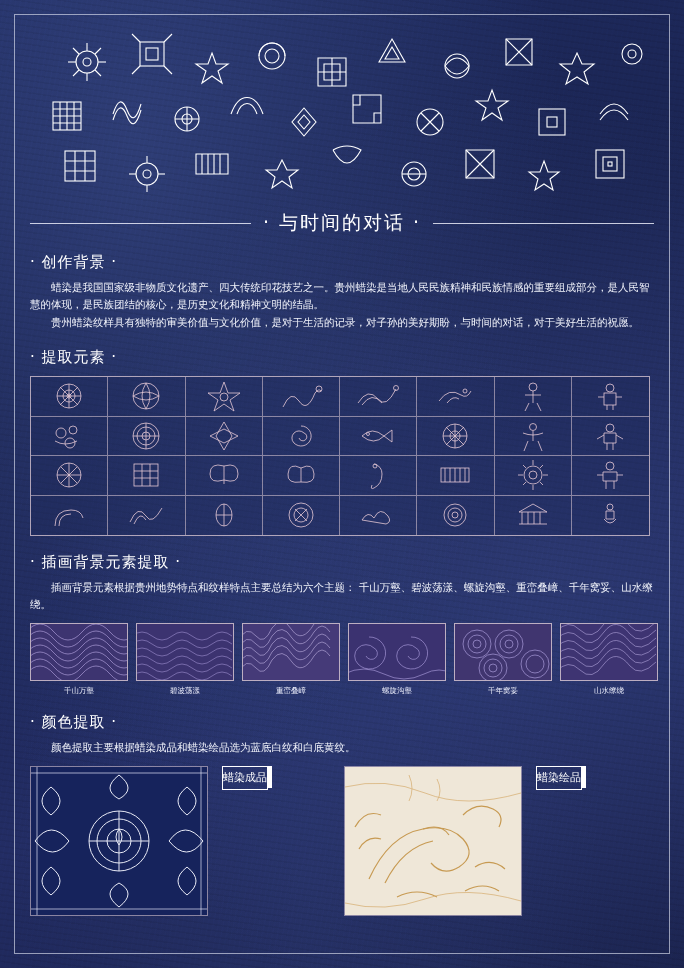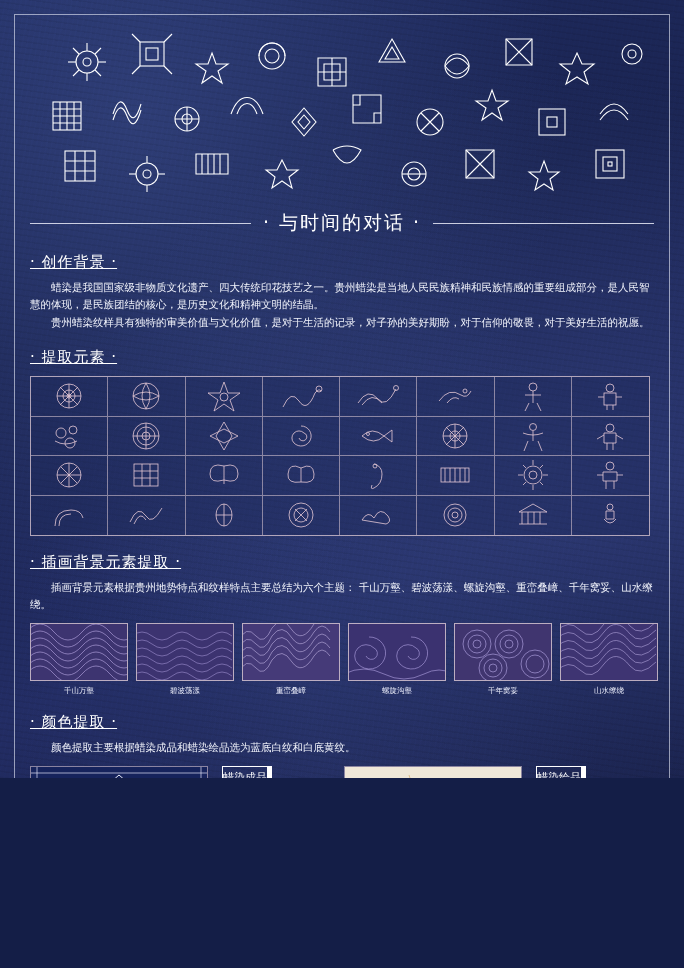--- a/index.html
+++ b/index.html
@@ -12,21 +12,21 @@
     height: 968px;
     overflow: hidden;
     font-family: "Liberation Sans", sans-serif;
     color: #ffffff;
   }
 
   
   .poster {
     position: relative;
     width: 684px;
-    height: 778px;
+    height: 968px;
     background:
       radial-gradient(ellipse at 20% 15%, rgba(60,78,140,0.55) 0%, rgba(24,33,75,0) 55%),
       radial-gradient(ellipse at 80% 60%, rgba(55,70,130,0.45) 0%, rgba(22,31,72,0) 60%),
       radial-gradient(ellipse at 45% 90%, rgba(48,62,120,0.40) 0%, rgba(20,28,66,0) 55%),
       linear-gradient(160deg, #1e2a5e 0%, #1a2452 35%, #222c63 70%, #18204a 100%);
     box-sizing: border-box;
     overflow: hidden;
   }
   .poster:after {
     content: "";
@@ -85,21 +85,20 @@
     white-space: nowrap;
     font-family: "DejaVu Sans", sans-serif;
   }
 
   
   .sec-head {
     margin: 17px 0 4px 0;
     font-size: 15px;
     letter-spacing: 1px;
     font-family: "DejaVu Sans", sans-serif;
-    text-decoration: underline;
   }
 
   .body-text {
     font-size: 10.5px;
     line-height: 1.62;
     text-indent: 2em;
     margin: 7px 0 0 0;
     font-family: "DejaVu Sans", sans-serif;
     color: #f2f4fc;
   }
@@ -339,21 +338,21 @@
     </div>
 
     <div class="title-row">
       <div class="title-rule"></div>
       <div class="title-text">· 与时间的对话 ·</div>
       <div class="title-rule"></div>
     </div>
 
     <div class="sec-head">· 创作背景 ·</div>
     <p class="body-text">蜡染是我国国家级非物质文化遗产、四大传统印花技艺之一。贵州蜡染是当地人民民族精神和民族情感的重要组成部分，是人民智慧的体现，是民族团结的核心，是历史文化和精神文明的结晶。</p>
-    <p class="body-text tight">贵州蜡染纹样具有独特的审美价值与文化价值，是对于生活的记录，对子孙的美好期盼，对于信仰的敬畏，对于美好生活的祝愿。</p>
+    <p class="body-text tight">贵州蜡染纹样具有独特的审美价值与文化价值，是对于生活的记录，对子孙的美好期盼，与时间的对话，对于美好生活的祝愿。</p>
 
     <div class="sec-head">· 提取元素 ·</div>
     <div class="elem-grid">
 
       <div class="elem-cell">
         <svg width="56" height="34" viewBox="0 0 56 34">
             <g stroke="#e6c9d6" fill="none" stroke-width=".8">
               <circle cx="28" cy="17" r="12"></circle>
               <circle cx="28" cy="17" r="6"></circle>
               <circle cx="28" cy="17" r="2"></circle>

